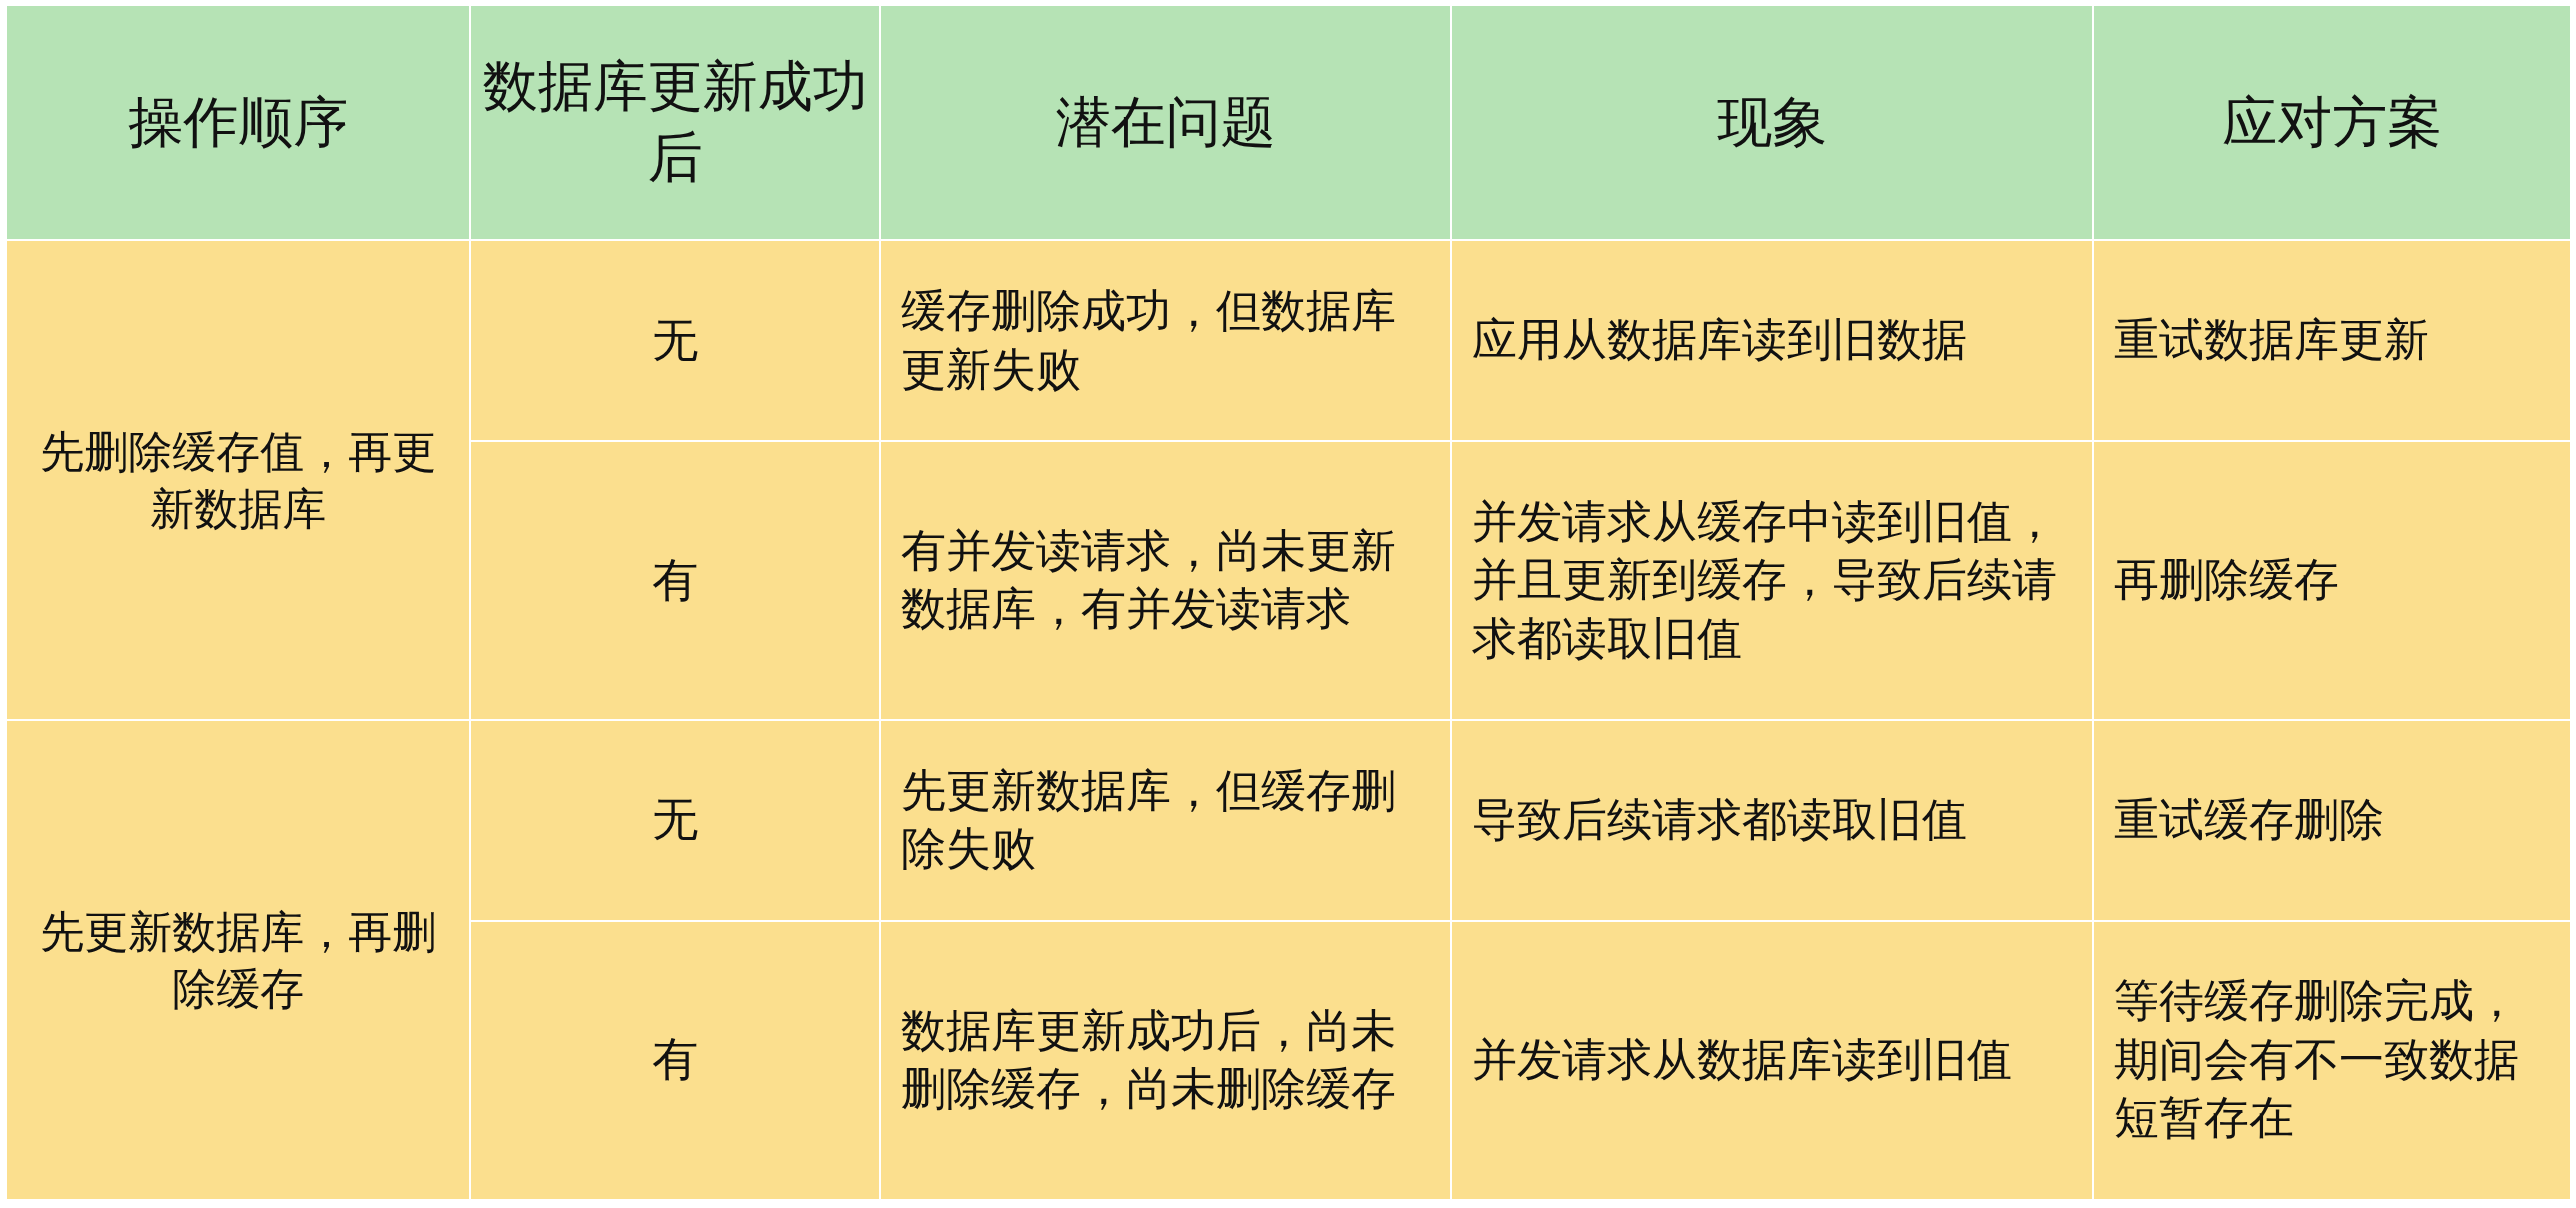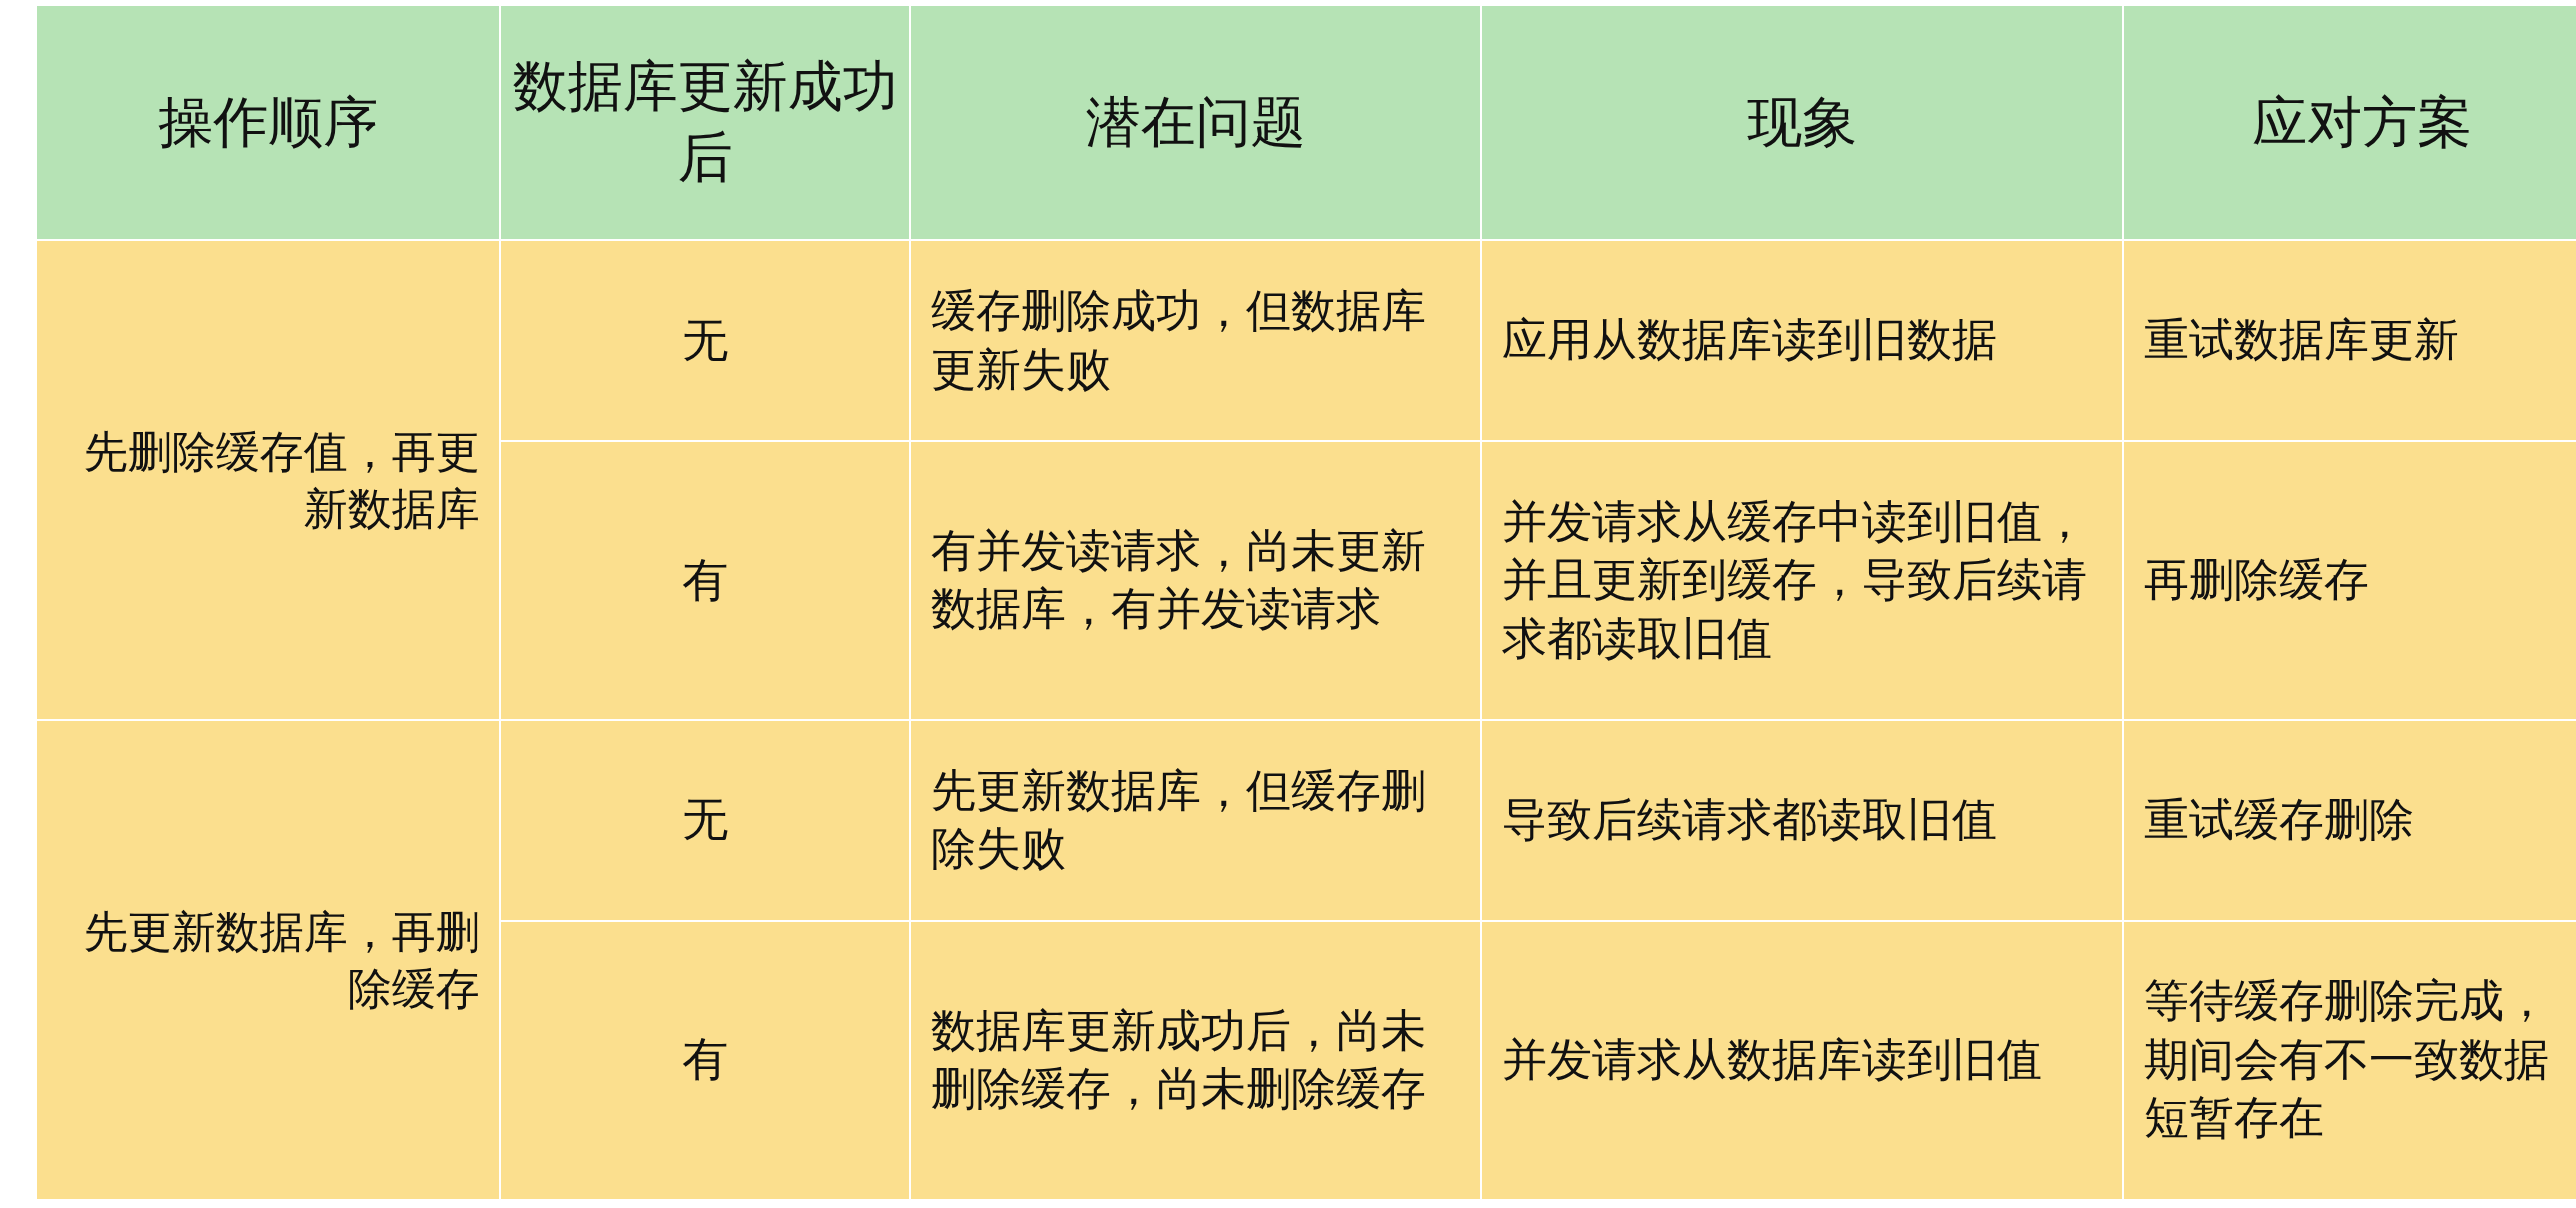--- a/index.html
+++ b/index.html
@@ -11,21 +11,20 @@
     width: 2576px;
     height: 1208px;
     font-family: "Liberation Sans", sans-serif;
     overflow: hidden;
   }
   .table-wrap {
     width: 2180px;
     height: 1208px;
     box-sizing: border-box;
     padding: 3.6px 5.3px 5.3px 5.3px;
-    margin-left: 30px;
   }
   table.cache-table {
     border-collapse: collapse;
     table-layout: fixed;
     width: 2564px;
     height: 1197px;
   }
   table.cache-table col.c0 { width: 464px; }
   table.cache-table col.c1 { width: 410px; }
   table.cache-table col.c2 { width: 571px; }
@@ -47,21 +46,21 @@
     padding: 14.3px 9px;
     height: 205px;
   }
   tbody td {
     background: #fbdf8e;
     color: #111111;
     font-size: 45px;
     padding: 16px 19.6px;
   }
   td.seq {
-    text-align: right;
+    text-align: center;
     font-size: 44px;
   }
   td.concurrent {
     text-align: center;
     font-size: 46px;
   }
   td.body-cell {
     text-align: left;
   }
 </style>

